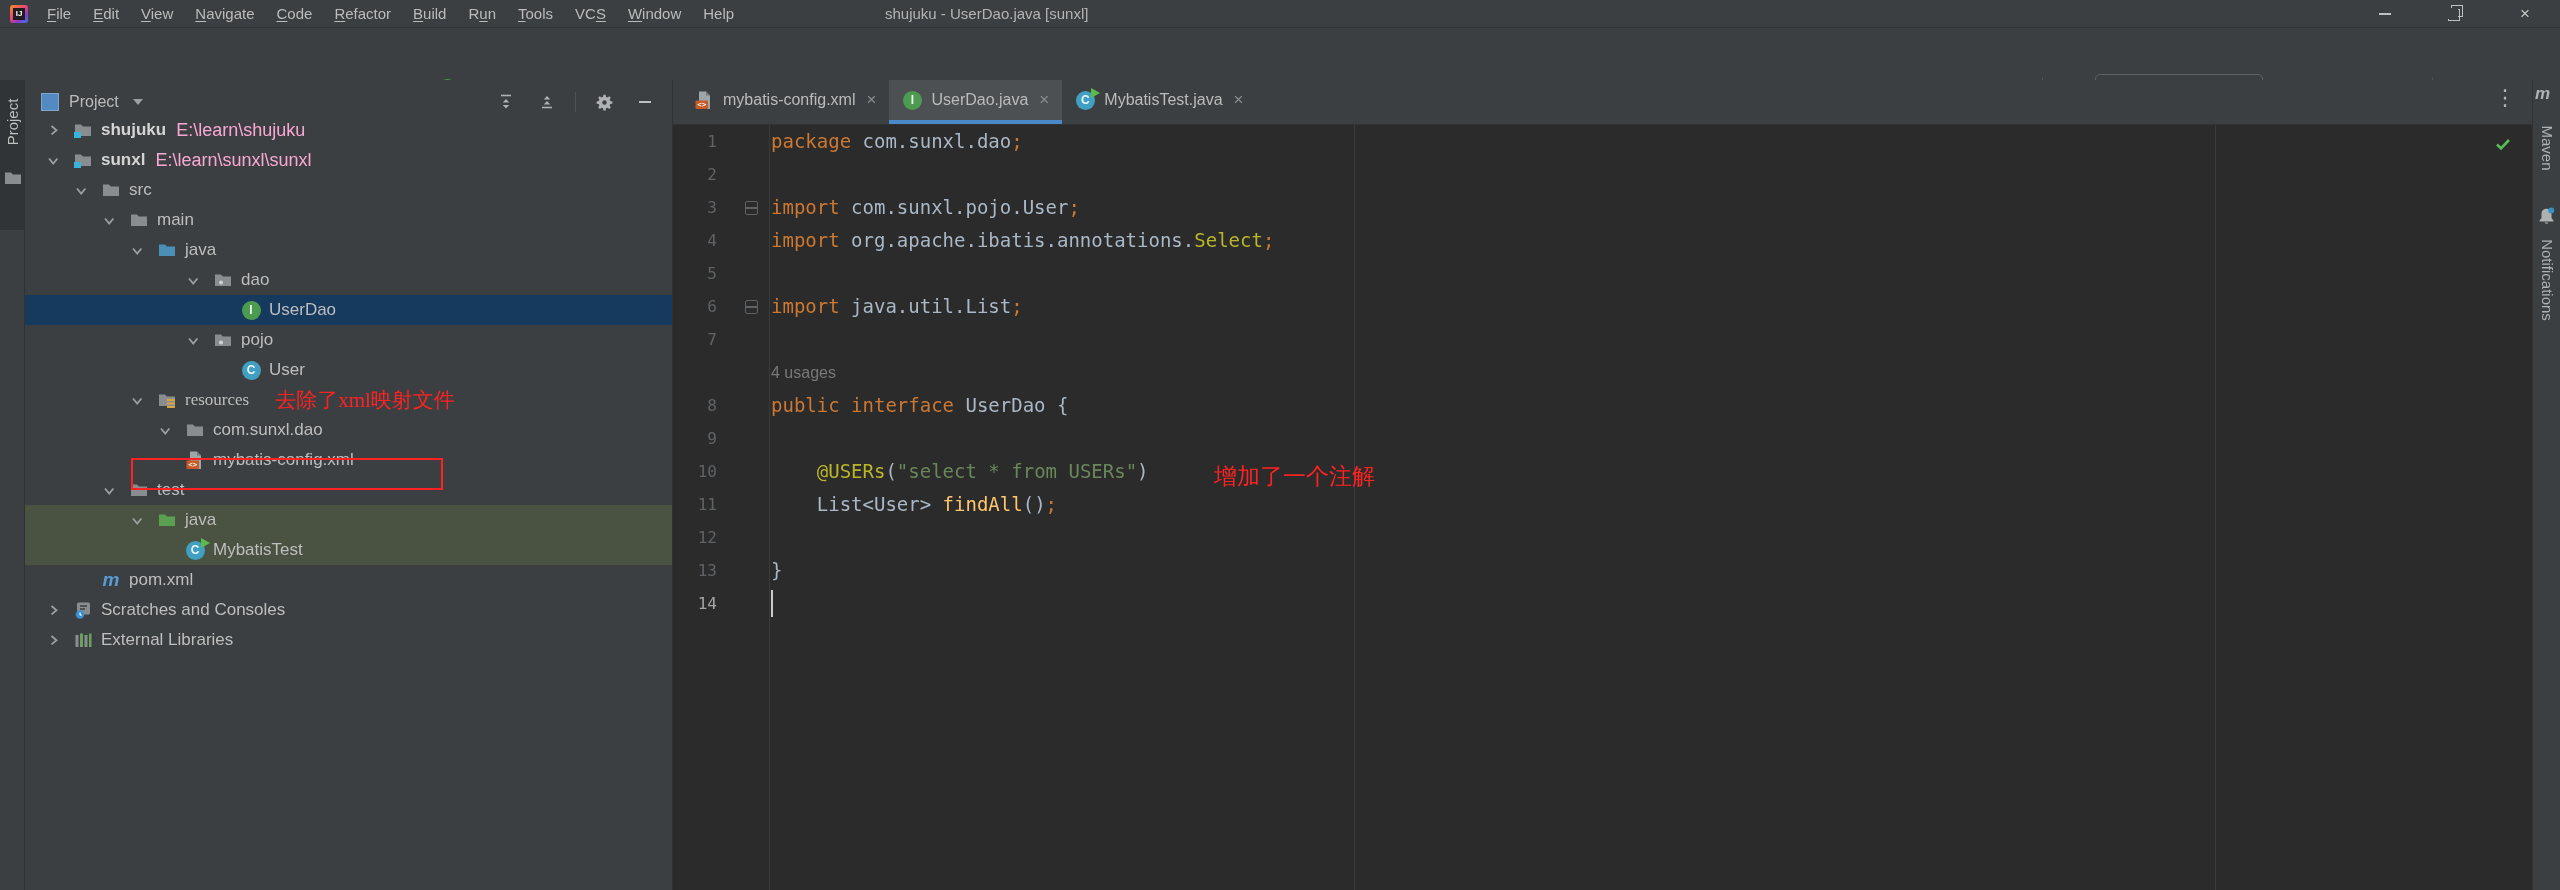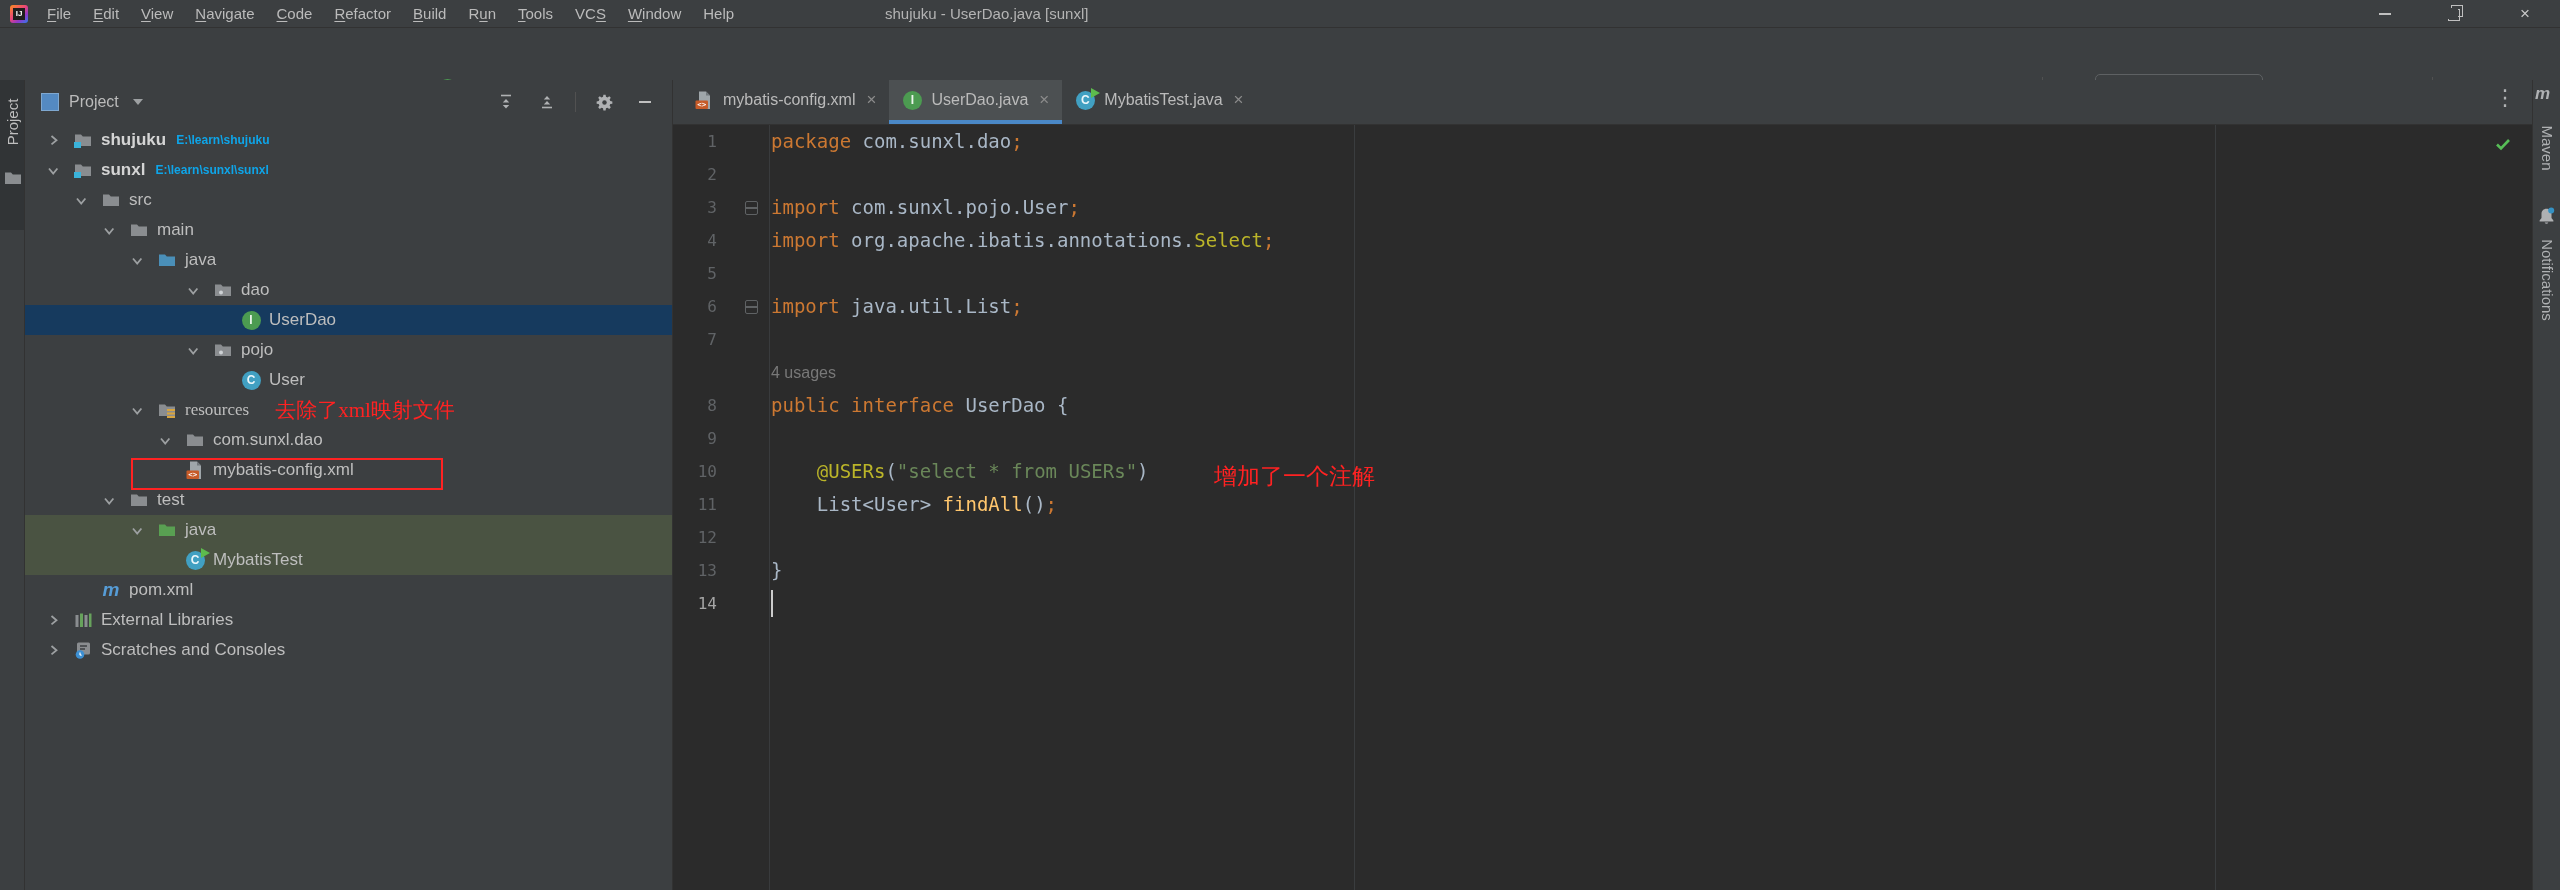--- a/index.html
+++ b/index.html
@@ -48,29 +48,29 @@
   .vl-left{left:50%;top:42px;transform:translate(-50%,-50%) rotate(-90deg);}
   .stripe-folder{position:absolute;left:3px;top:88px;}
   
   .panel{position:absolute;left:25px;top:0;width:647px;height:810px;background:#3C3F41;border-right:1px solid #323232;}
   .panel-header{position:absolute;left:0;top:0;right:0;height:44px;display:flex;align-items:center;}
   .panel-header .ph-icon{width:16px;height:16px;background:#548AC2;border:1px solid #7FA8D0;margin-left:16px;}
   .panel-header .ph-title{font-size:16px;color:#BBBBBB;margin-left:10px;}
   .panel-header .ph-caret{margin-left:14px;}
   .ph-actions{position:absolute;right:14px;top:0;height:44px;display:flex;align-items:center;gap:15px;}
   
-  .tree{position:absolute;left:0;top:45px;right:0;}
+  .tree{position:absolute;left:0;top:35px;right:0;}
   .trow{height:30px;display:flex;align-items:center;font-size:17px;color:#BEBEBE;white-space:nowrap;}
   .trow.selected{background:#163A5E;}
   .trow.row-test{background:#4A5342;}
   .trow.row-excluded{background:#564F3B;}
   .tchev{width:28px;height:20px;display:inline-flex;align-items:center;justify-content:center;flex:0 0 auto;margin-right:6px;}
   .ticon{width:20px;height:20px;display:inline-flex;align-items:center;justify-content:center;flex:0 0 auto;margin-right:8px;position:relative;}
   .tlabel.bold{font-weight:bold;color:#D4D4D4;}
-  .tpath{color:#0ea5e9;font-size:12px;margin-left:10px;font-weight:bold;}
+  .tpath{color:#f9a8d4;font-size:18px;margin-left:10px;}
   .tree-note{color:#FF2222;font-size:21px;margin-left:26px;font-weight:500;}
   .tree-redbox{position:absolute;left:106px;top:378px;width:308px;height:28px;border:2px solid #FF2222;pointer-events:none;}
   
   .ball{display:inline-flex;width:19px;height:19px;border-radius:50%;align-items:center;justify-content:center;
         font-size:12px;font-weight:bold;color:#ECF5EC;position:relative;flex:0 0 auto;}
   .ball.i{background:#4C9B51;}
   .ball.c{background:#41A0C2;color:#EAF6FA;}
   .playov{position:absolute;right:-5px;top:-3px;width:0;height:0;border-left:9px solid #5DBB4D;
           border-top:5px solid transparent;border-bottom:5px solid transparent;}
   
@@ -483,43 +483,43 @@
             <span class="tlabel">pom.xml</span>
           </div>
           <div class="trow" style="padding-left: 14px;">
             <span class="tchev">
               <svg width="16" height="16" viewBox="0 0 16 16">
                 <path d="M6.5 4l5 4.2-5 4.2" fill="none" stroke="#9DA0A2" stroke-width="1.8"></path>
               </svg>
             </span>
             <span class="ticon">
               <svg width="20" height="20" viewBox="0 0 20 20">
+                <rect x="4" y="2.5" width="13" height="12" rx="1.5" fill="#8A8D90"></rect>
+                <path d="M7 6h7M7 9h5" stroke="#3C3F41" stroke-width="1.3"></path>
+                <circle cx="7" cy="14.5" r="4.3" fill="#3C8FD2"></circle>
+                <path d="M7 12.6v2l1.5 1" stroke="#FFF" stroke-width="1.2" fill="none"></path>
+              </svg>
+            </span>
+            <span class="tlabel">Scratches and Consoles</span>
+          </div>
+          <div class="trow" style="padding-left: 14px;">
+            <span class="tchev">
+              <svg width="16" height="16" viewBox="0 0 16 16">
+                <path d="M6.5 4l5 4.2-5 4.2" fill="none" stroke="#9DA0A2" stroke-width="1.8"></path>
+              </svg>
+            </span>
+            <span class="ticon">
+              <svg width="20" height="20" viewBox="0 0 20 20">
                 <rect x="2.5" y="5" width="3" height="12" fill="#8A8D90"></rect>
                 <rect x="7" y="3.5" width="3" height="13.5" fill="#67A25C"></rect>
                 <rect x="11.5" y="5" width="3" height="12" fill="#8A8D90"></rect>
                 <rect x="16" y="3.5" width="2.5" height="13.5" fill="#67A25C"></rect>
               </svg>
             </span>
             <span class="tlabel">External Libraries</span>
-          </div>
-          <div class="trow" style="padding-left: 14px;">
-            <span class="tchev">
-              <svg width="16" height="16" viewBox="0 0 16 16">
-                <path d="M6.5 4l5 4.2-5 4.2" fill="none" stroke="#9DA0A2" stroke-width="1.8"></path>
-              </svg>
-            </span>
-            <span class="ticon">
-              <svg width="20" height="20" viewBox="0 0 20 20">
-                <rect x="4" y="2.5" width="13" height="12" rx="1.5" fill="#8A8D90"></rect>
-                <path d="M7 6h7M7 9h5" stroke="#3C3F41" stroke-width="1.3"></path>
-                <circle cx="7" cy="14.5" r="4.3" fill="#3C8FD2"></circle>
-                <path d="M7 12.6v2l1.5 1" stroke="#FFF" stroke-width="1.2" fill="none"></path>
-              </svg>
-            </span>
-            <span class="tlabel">Scratches and Consoles</span>
           </div>
         </div>
       <div class="tree-redbox"></div>
     </div>
 
     <div class="editor">
       <div class="tabbar" id="tabbar">
           <div class="tab">
             <span class="ticon">
               <svg width="20" height="20" viewBox="0 0 20 20">

